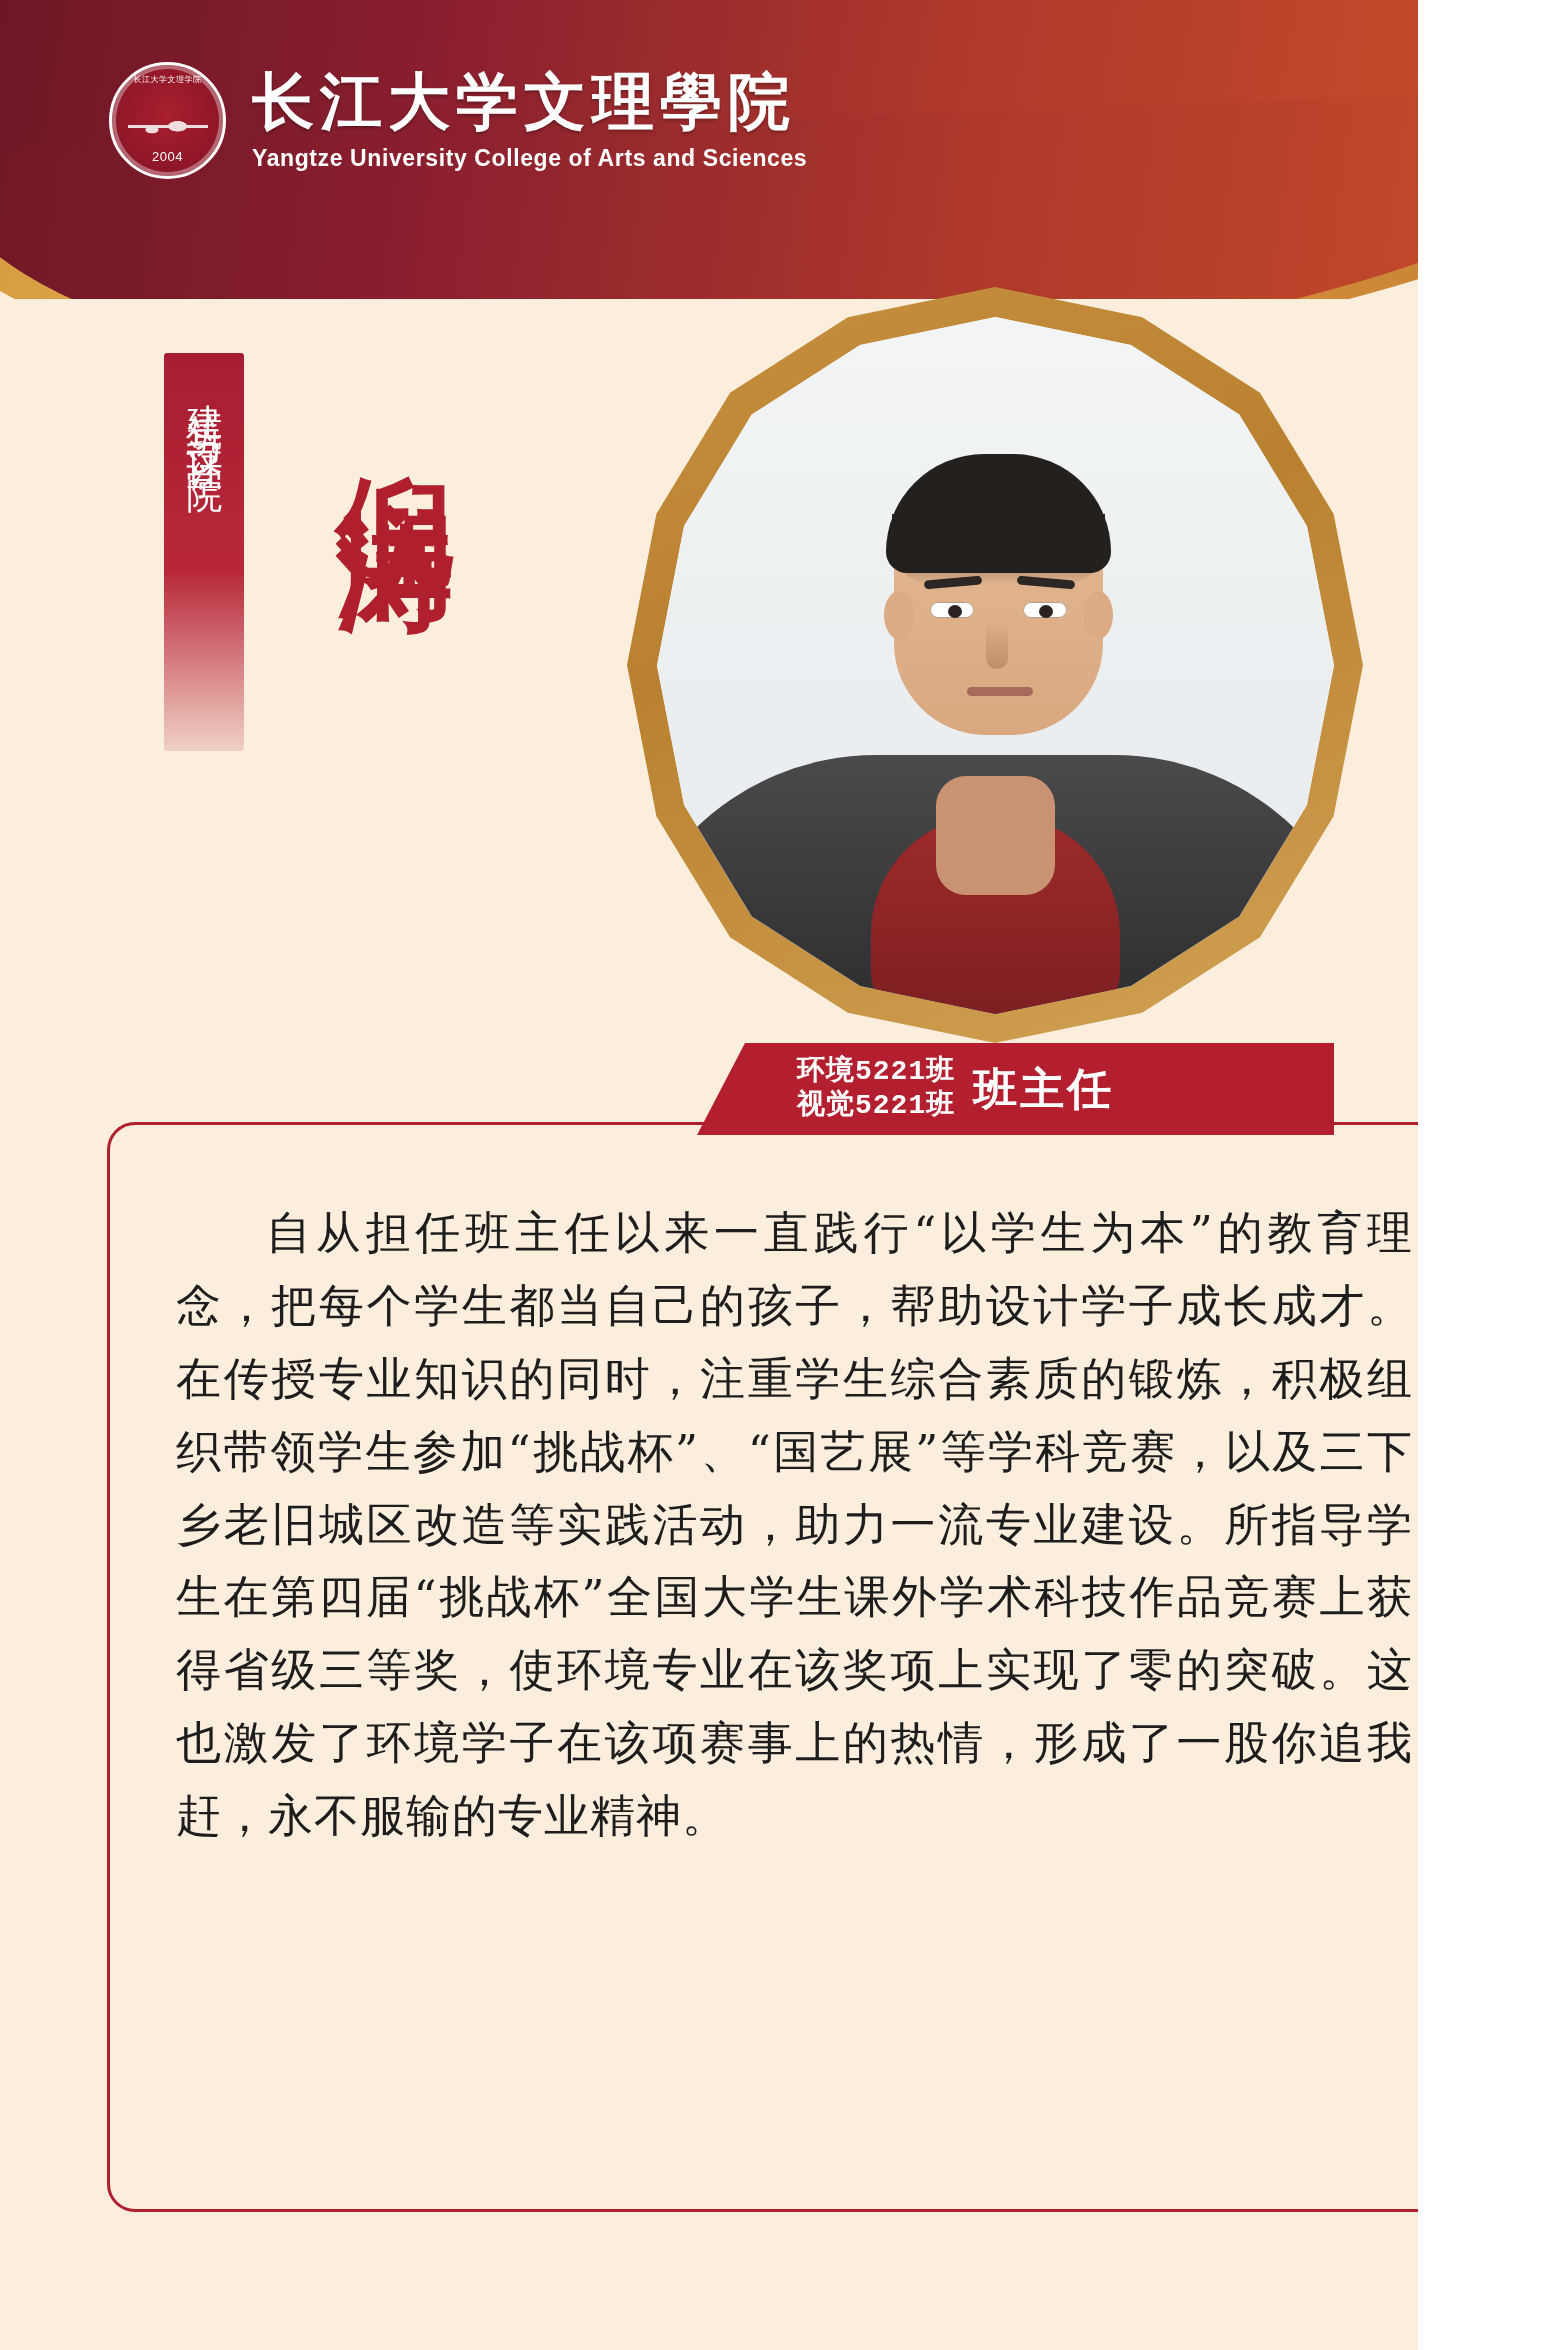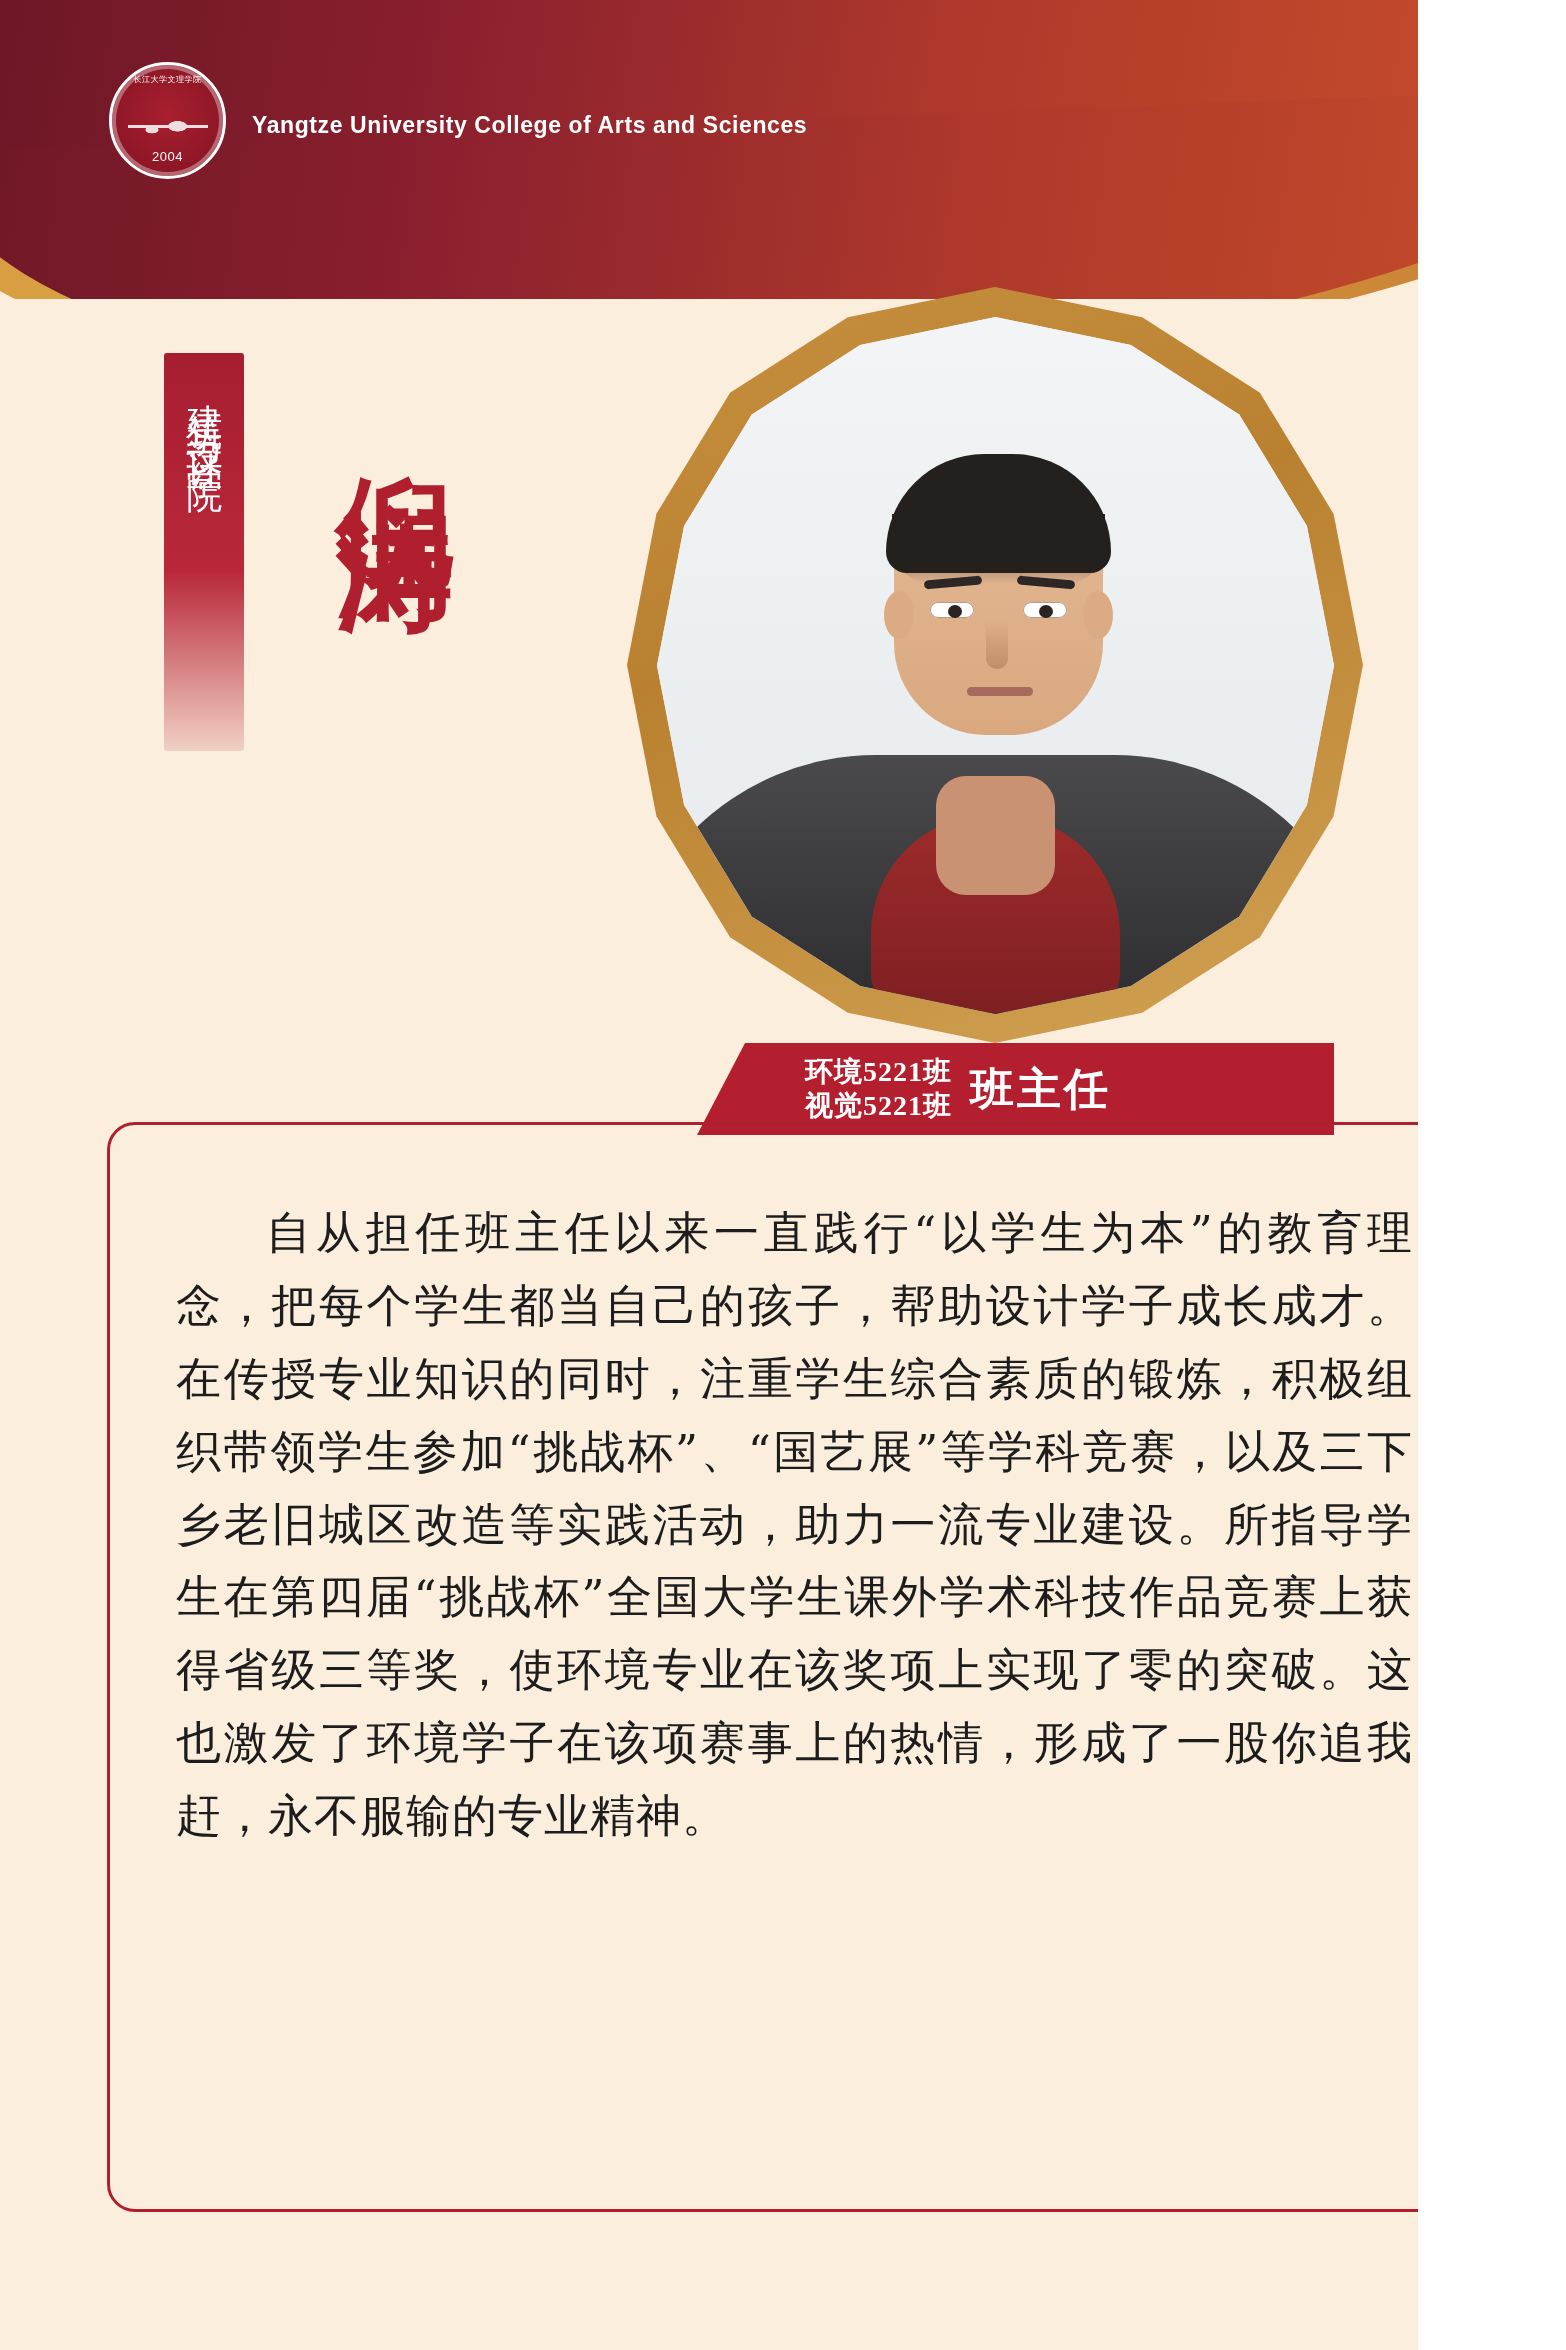--- a/index.html
+++ b/index.html
@@ -279,26 +279,25 @@
     -webkit-clip-path: polygon(48px 0, 100% 0, 100% 100%, 0 100%);
     clip-path: polygon(48px 0, 100% 0, 100% 100%, 0 100%);
   }
   .ribbon .classes {
     margin-left: 100px;
     display: flex;
     flex-direction: column;
     line-height: 1.22;
   }
   .ribbon .classes span {
-    font-family: Liberation Serif, serif;
+    font-family: Liberation Mono, monospace;
     font-size: 28px;
     font-weight: 700;
     color: #ffffff;
     letter-spacing: 1px;
-    margin-left: 8px;
   }
   .ribbon .role {
     margin-left: 18px;
     font-family: "DejaVu Serif", "Liberation Serif", serif;
     font-size: 44px;
     font-weight: 700;
     color: #ffffff;
     letter-spacing: 3px;
   }
 
@@ -341,20 +340,21 @@
         <div class="maroon-curve" style="z-index:auto;"></div>
       </div>
     </div>
 
     <div class="logo-row">
       <div class="seal">
         <div class="seal-top">长江大学文理学院</div>
         <div class="seal-year">2004</div>
       </div>
       <div class="title-block">
+        <div class="title-cn">长江大学文理學院</div>
         <div class="title-en">Yangtze University College of Arts and Sciences</div>
       </div>
     </div>
   </div>
 
   <div class="dept-tag">
     <span>建筑与设计学院</span>
   </div>
 
   <div class="person-name">倪润涛</div>

